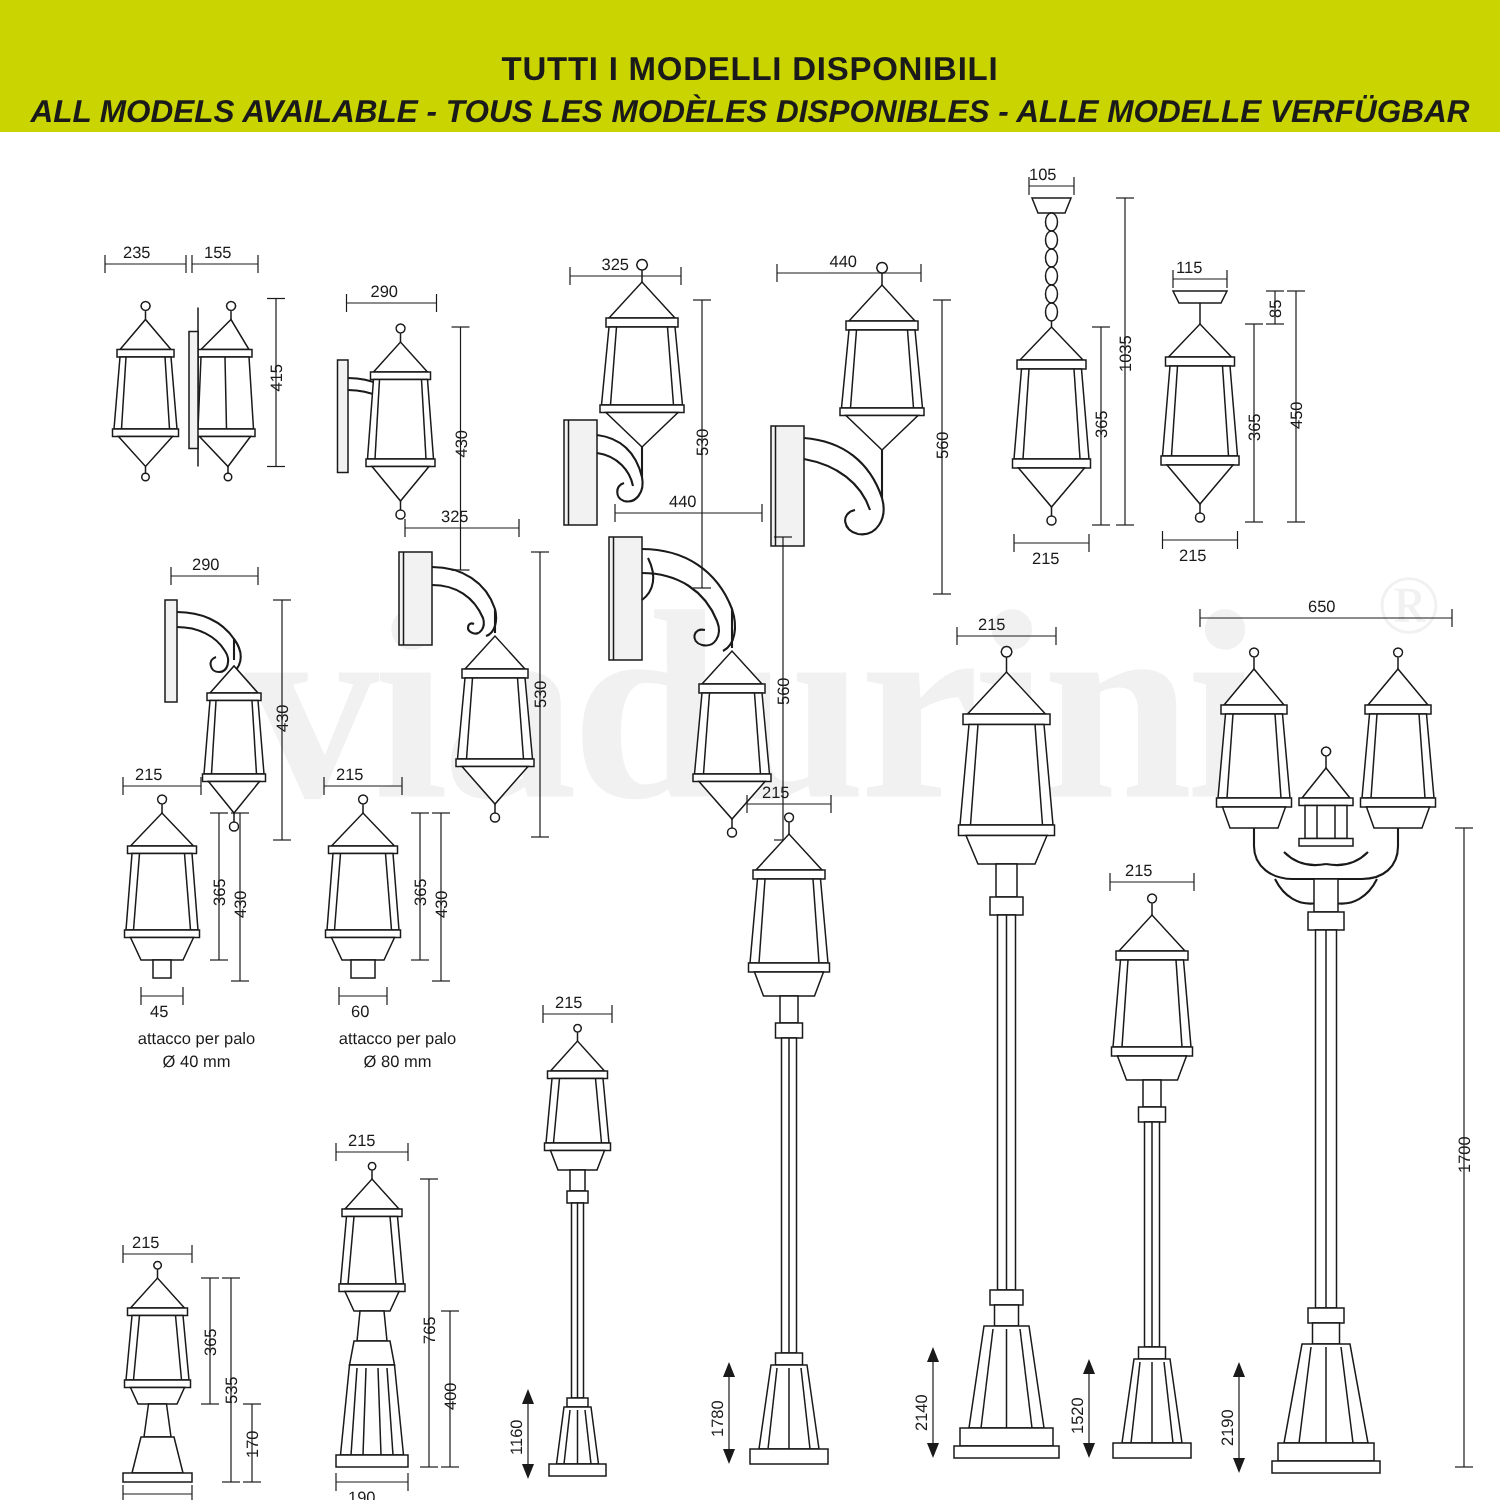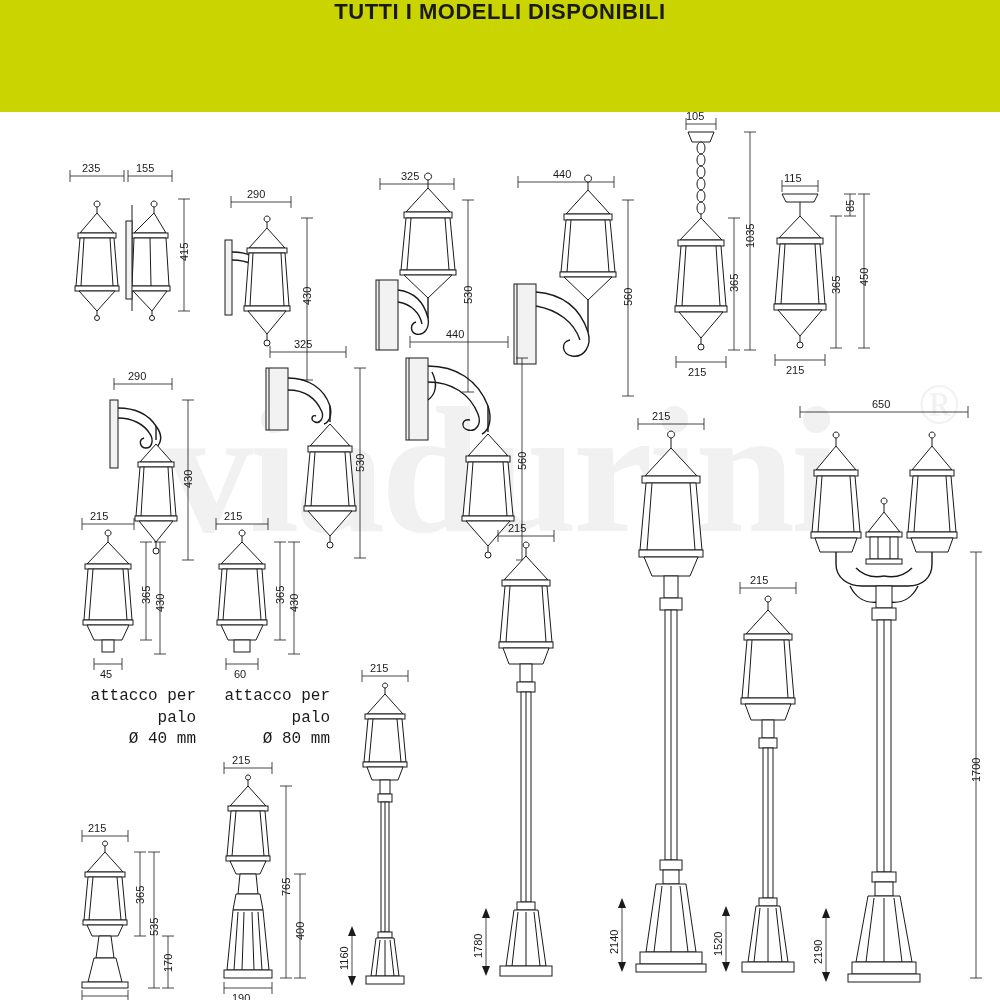--- a/index.html
+++ b/index.html
@@ -5,23 +5,23 @@
   html,body{margin:0;padding:0;}
   body{
     width:1000px;height:1000px;
     background:#ffffff;
     font-family:"Liberation Sans", sans-serif;
     overflow:hidden;
     position:relative;
   }
   
   .header{
-    position:absolute;left:0;top:0;width:1000px;height:112px;
+    position:absolute;left:0;top:0;width:1000px;height:88px;
     background:#c9d400;
-    display:flex;flex-direction:column;align-items:center;justify-content:space-between;
+    display:flex;flex-direction:column;align-items:center;justify-content:flex-end;
     box-sizing:border-box;
   }
   .header .line1{
     font-size:22px;font-weight:bold;letter-spacing:.5px;color:#1a1a1a;
     text-transform:uppercase;line-height:1.1;
   }
   .header .line2{
     font-size:21px;font-weight:bold;font-style:italic;color:#1a1a1a;
     text-transform:uppercase;line-height:1.25;margin-top:4px;white-space:nowrap;
   }
@@ -40,28 +40,29 @@
   .canvas{position:absolute;left:0;top:92px;width:1000px;height:908px;}
   .item{position:absolute;}
   svg{display:block;overflow:visible;}
   .ln{stroke:#1a1a1a;stroke-width:1;fill:none;}
   .ln-th{stroke:#1a1a1a;stroke-width:1.4;fill:none;}
   .fillw{fill:#ffffff;stroke:#1a1a1a;stroke-width:1;}
   .fill-lt{fill:#f2f2f2;stroke:#1a1a1a;stroke-width:1;}
   .dim{stroke:#1a1a1a;stroke-width:.8;fill:none;}
   .dimtxt{font-family:"Liberation Sans", sans-serif;font-size:11px;fill:#1a1a1a;}
   .lbl{
-    position:absolute;font-size:16px;color:#1a1a1a;line-height:1.35;text-align:right;font-family:Liberation Mono, monospace;
+    position:absolute;font-size:11px;color:#1a1a1a;line-height:1.35;text-align:center;
   }
 </style>
 </head>
 <body>
 
 <div class="header">
   <div class="line1">TUTTI I MODELLI DISPONIBILI</div>
+  <div class="line2">ALL MODELS AVAILABLE - TOUS LES MODÈLES DISPONIBLES - ALLE MODELLE VERFÜGBAR</div>
 </div>
 
 <div class="watermark">
   <span class="wm-text">viadurini</span>
 </div>
 <div style="position:absolute;left:918px;top:372px;font-size:56px;color:#f1f1f1;font-family:'Liberation Serif',serif;">®</div>
 
 <div class="canvas">
 
   <div class="item" style="left:62px;top:69px;width:145px;height:230px;">

